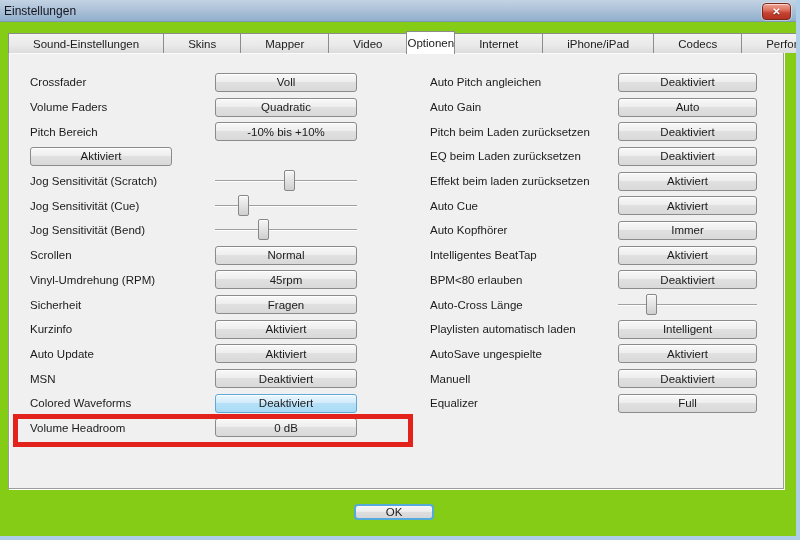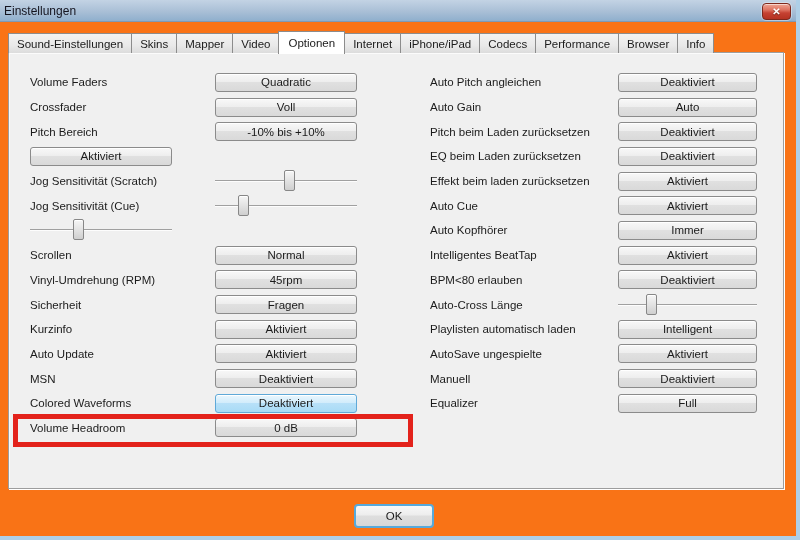--- a/index.html
+++ b/index.html
@@ -1,18 +1,18 @@
 <!DOCTYPE html>
 <html><head>
 <meta charset="utf-8">
 <style>
   html,body{margin:0;padding:0;background:#d8d8d8;}
   *{box-sizing:border-box;}
   .window{
-    position:relative;width:800px;height:540px;background:#f97316;
+    position:relative;width:800px;height:540px;background:#84cc16;
     font-family:"Liberation Sans",sans-serif;color:#1b1b1b;overflow:hidden;
     border-right:4px solid #aecfe7;border-bottom:4px solid #aecfe7;
   }
   .titlebar{
     position:absolute;left:0;top:0;right:0;height:22px;
     background:linear-gradient(#c3d3e4,#a9bfd6 55%,#8fafcd);
     border-bottom:1px solid #7f99b3;
   }
   .title-text{
     position:absolute;left:4px;top:4px;font-size:12px;color:#14141f;
@@ -23,28 +23,28 @@
     border:1px solid #7e281c;border-radius:4px;
     box-shadow:inset 0 1px 0 rgba(255,255,255,.55),0 0 0 1px rgba(255,255,255,.35);
     display:flex;align-items:center;justify-content:center;
     color:#fff;font-size:10px;font-weight:bold;text-shadow:0 1px 1px rgba(0,0,0,.45);
     cursor:default;
   }
   .tabstrip{
     position:absolute;left:8px;top:32px;height:21px;display:flex;align-items:flex-end;z-index:3;
   }
   .tab{
-    height:20px;padding:0 8px;display:flex;align-items:center;
+    height:20px;padding:0 24px;display:flex;align-items:center;
     background:linear-gradient(#f3f3f3,#e9e9e9 60%,#dcdcdc);
     border:1px solid #8c8c8c;border-bottom:none;margin-right:-1px;
     font-size:11.5px;white-space:nowrap;cursor:default;
   }
   .tab.active{
     height:23px;background:#fff;position:relative;z-index:4;margin-bottom:-1px;
-    padding:0 9px;
+    padding:0 0;
   }
   .panel{
     position:absolute;left:8px;top:52px;width:776px;height:437px;
     background:#f0f0f0;border:1px solid #9d9d9d;
     box-shadow:1px 1px 0 #ffffff, inset 1px 1px 0 #fbfbfb;
     z-index:1;
   }
   .col{position:absolute;z-index:2;}
   .col-left{left:30px;top:70px;width:327px;}
   .col-right{left:430px;top:70px;width:327px;}
@@ -71,21 +71,21 @@
   .slider .thumb{
     position:absolute;top:1px;width:11px;height:21px;
     background:linear-gradient(#f6f6f6,#e3e3e3 50%,#cfcfcf);
     border:1px solid #878787;border-radius:2px;box-shadow:inset 0 1px 0 #fff;
   }
   .annotation-box{
     position:absolute;left:13px;top:414px;width:400px;height:33px;
     border:5px solid #e3221b;z-index:6;pointer-events:none;
   }
   .ok-btn{
-    position:absolute;left:354px;top:504px;width:80px;height:24px;z-index:2;
+    position:absolute;left:354px;top:504px;width:80px;height:16px;z-index:2;
     border:2px solid #56a9db;border-radius:4px;
     background:linear-gradient(#f8f8f8,#ededed 45%,#dedede 50%,#d7d7d7);
     display:flex;align-items:center;justify-content:center;font-size:11.5px;
     cursor:default;
   }
 </style>
 </head>
 <body>
 
 <div class="window">
@@ -107,28 +107,28 @@
       <div class="tab">Codecs</div>
       <div class="tab">Performance</div>
       <div class="tab">Browser</div>
       <div class="tab">Info</div>
     </div>
 
   <div class="panel"></div>
 
   <div class="col col-left" id="col-left">
       <div class="row">
+        <span class="row-label">Crossfader</span>
+        <div class="btn">Voll</div>
+      </div>
+      <div class="row">
         <span class="row-label">Volume Faders</span>
         <div class="btn">Quadratic</div>
       </div>
       <div class="row">
-        <span class="row-label">Crossfader</span>
-        <div class="btn">Voll</div>
-      </div>
-      <div class="row">
         <span class="row-label">Pitch Bereich</span>
         <div class="btn">-10% bis +10%</div>
       </div>
       <div class="row">
         <div class="btn">Aktiviert</div>
       </div>
       <div class="row">
         <span class="row-label">Jog Sensitivität (Scratch)</span>
         <div class="slider">
           <div class="track"></div>
@@ -136,20 +136,21 @@
         </div>
       </div>
       <div class="row">
         <span class="row-label">Jog Sensitivität (Cue)</span>
         <div class="slider">
           <div class="track"></div>
           <div class="thumb" style="left: calc(20% - 5px);"></div>
         </div>
       </div>
       <div class="row">
+        <span class="row-label">Jog Sensitivität (Bend)</span>
         <div class="slider">
           <div class="track"></div>
           <div class="thumb" style="left: calc(34% - 5px);"></div>
         </div>
       </div>
       <div class="row">
         <span class="row-label">Scrollen</span>
         <div class="btn">Normal</div>
       </div>
       <div class="row">

